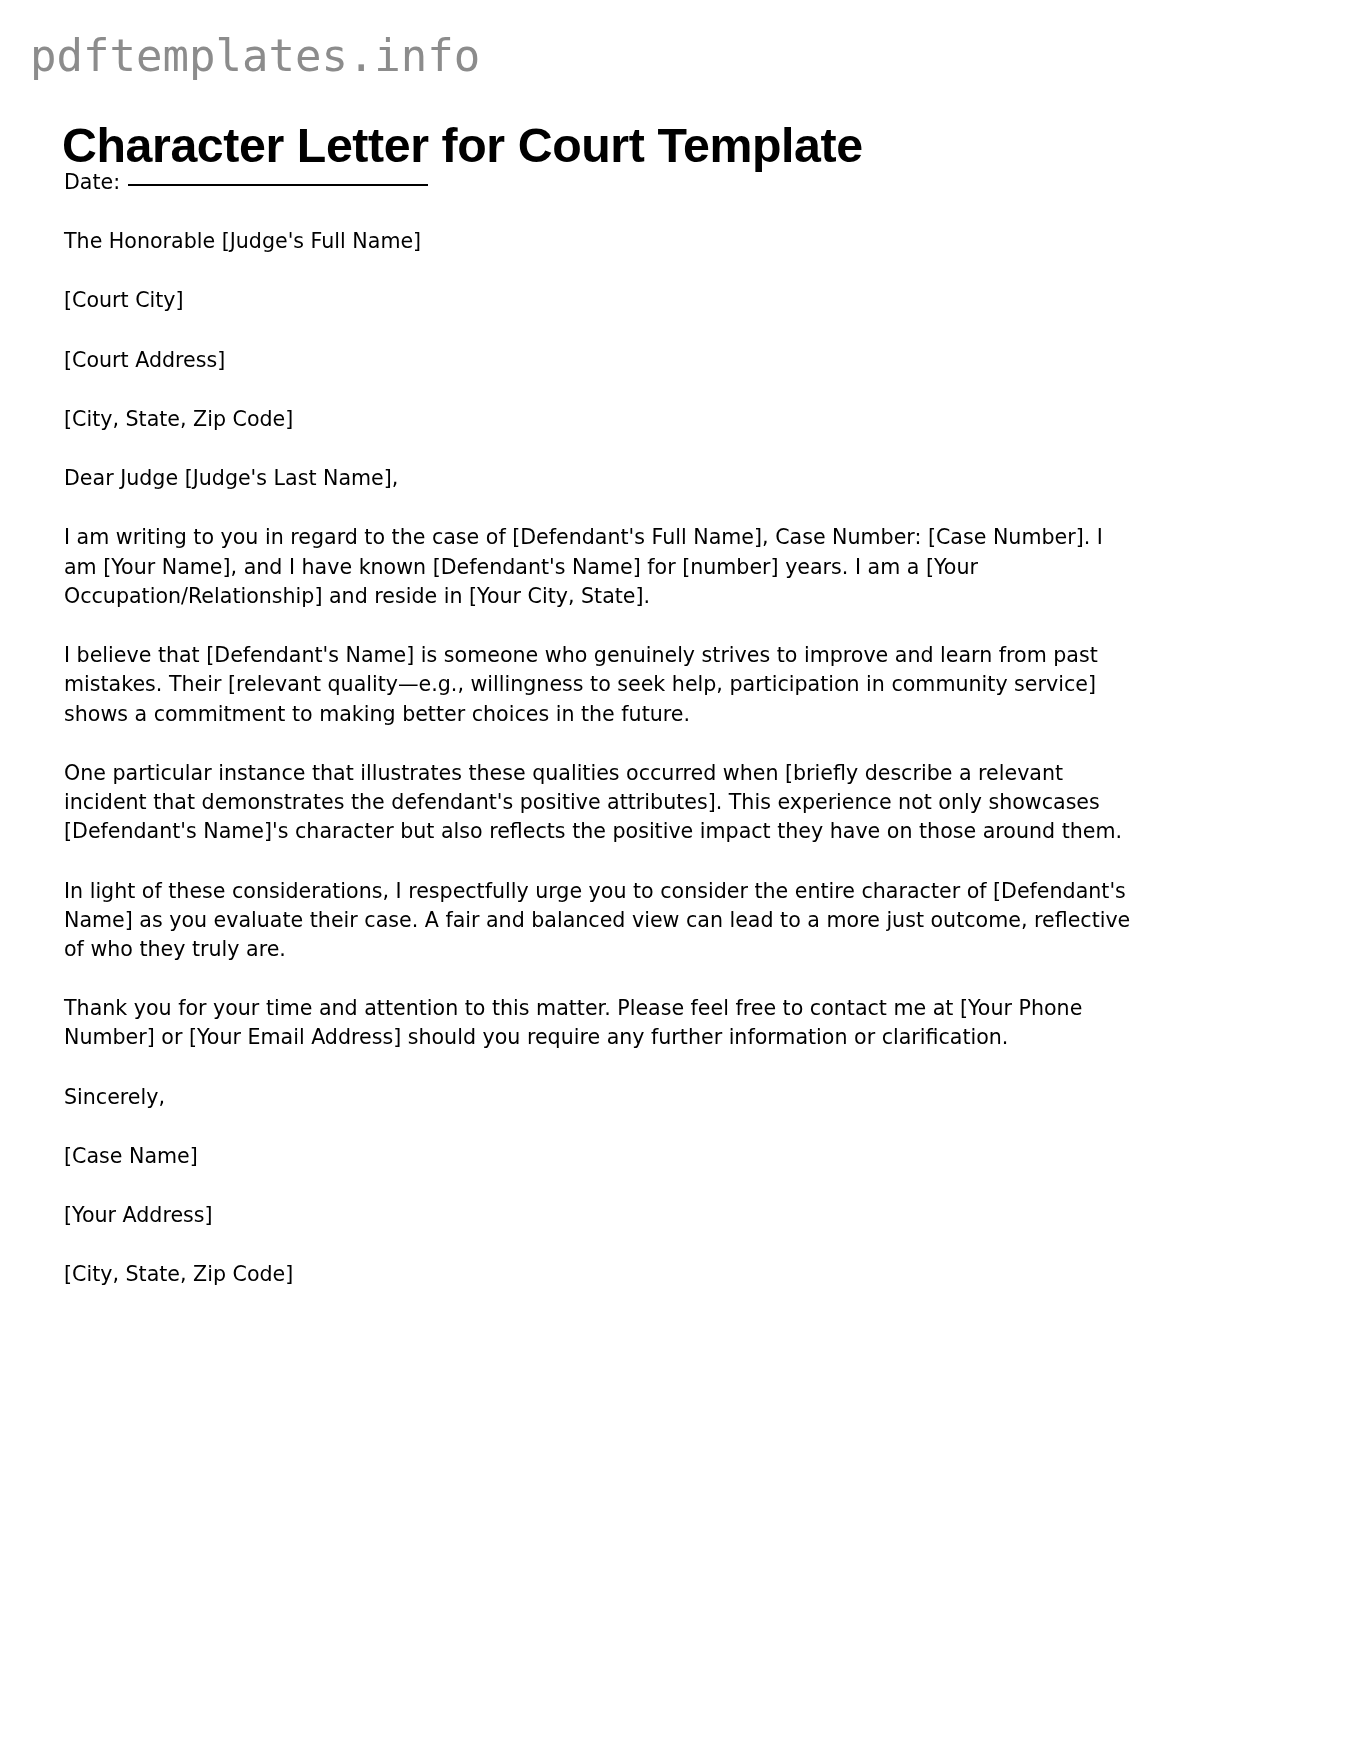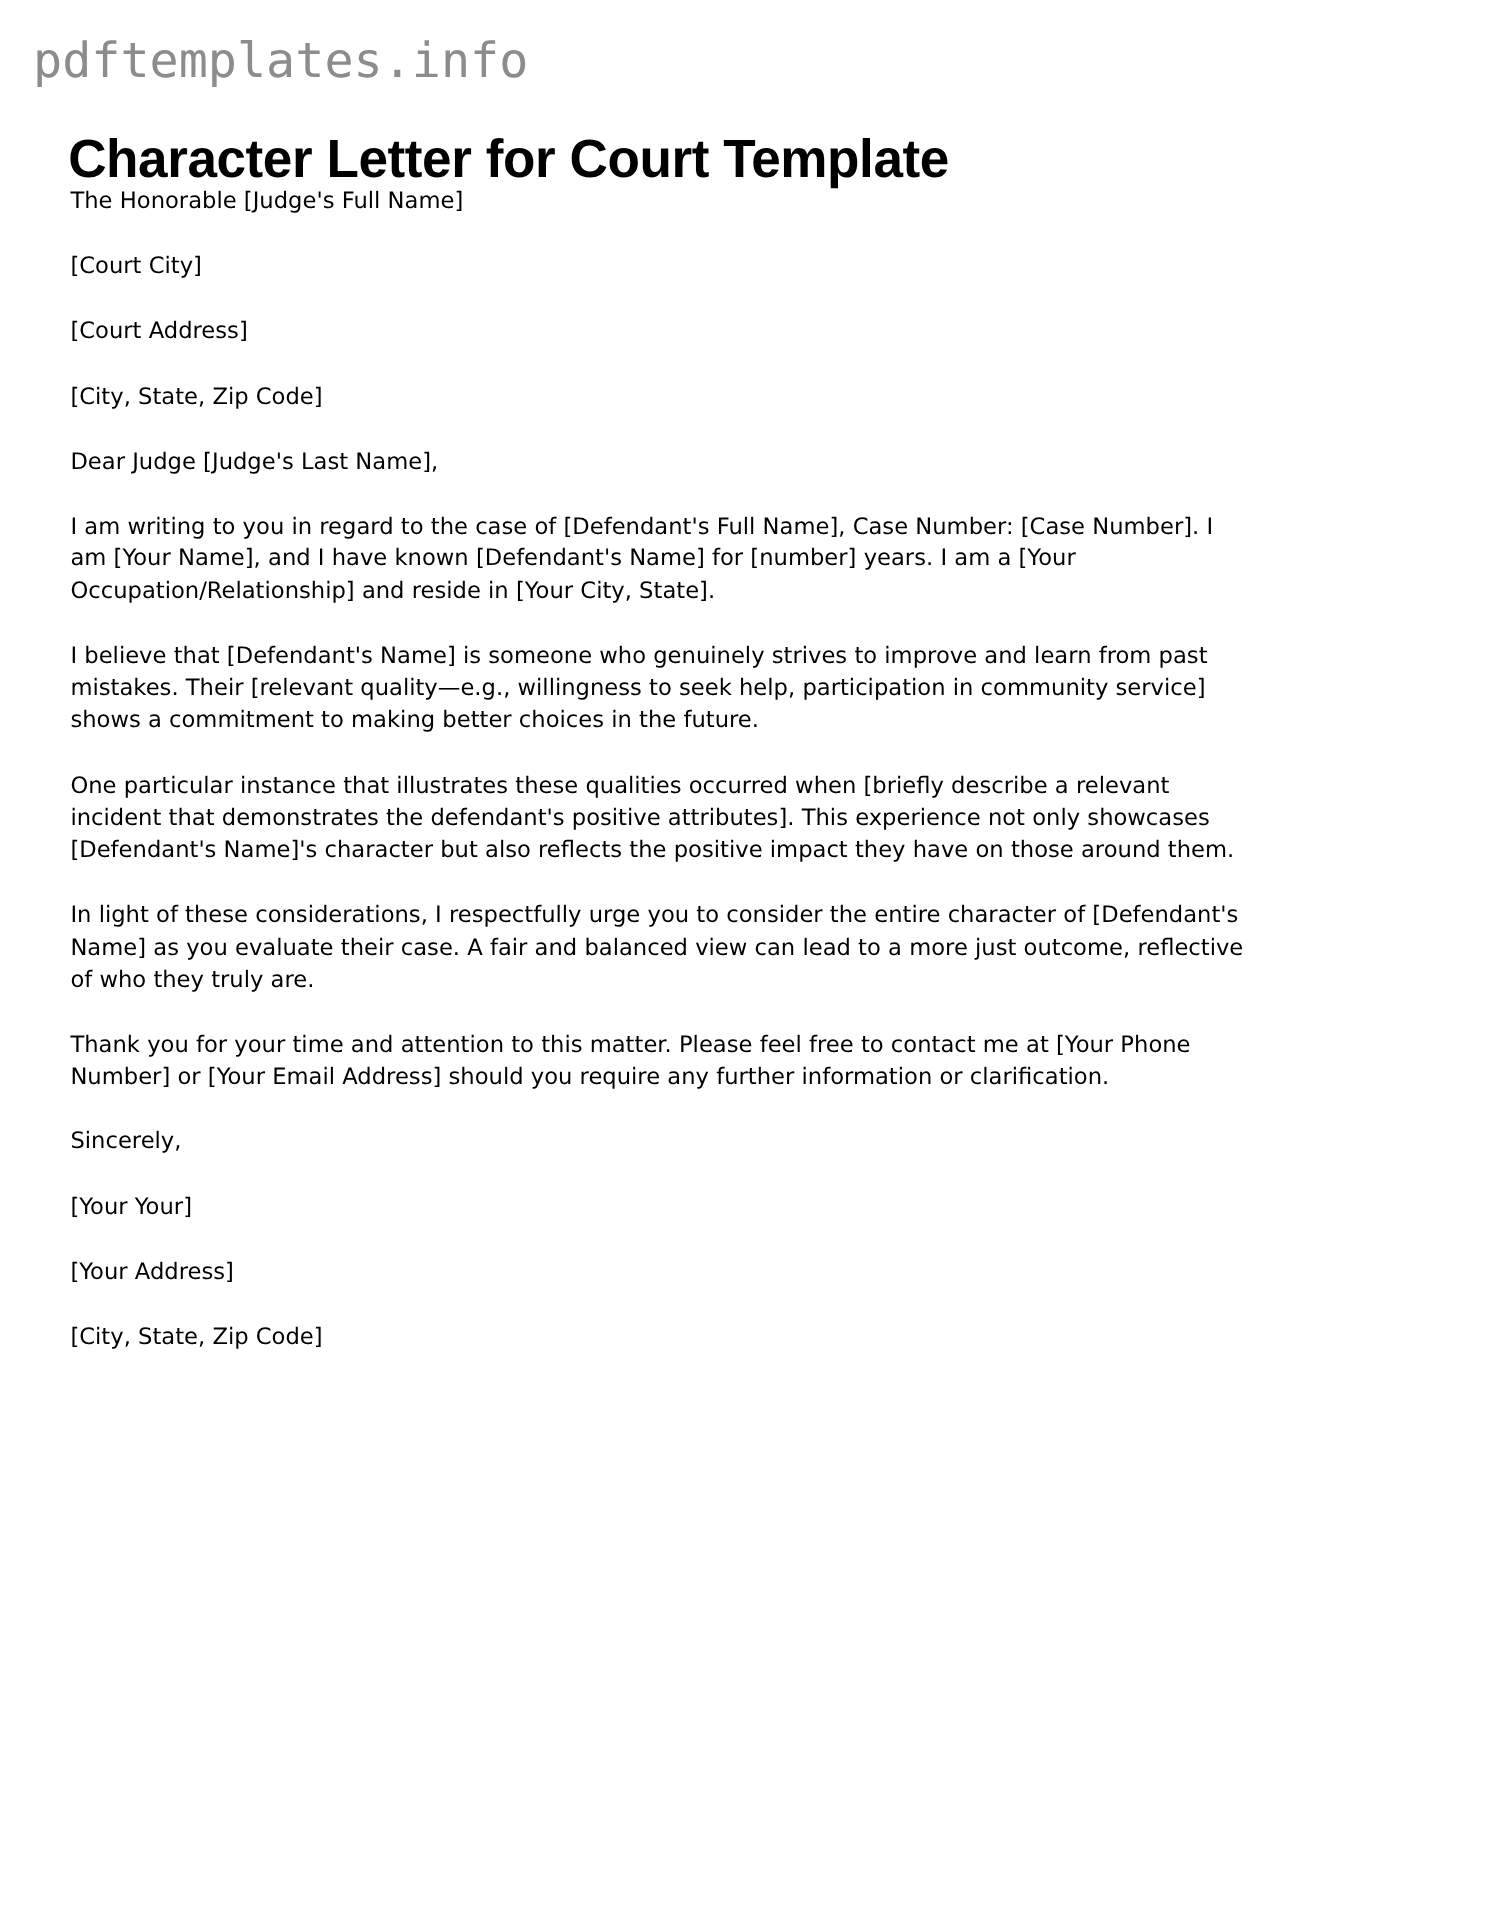--- a/index.html
+++ b/index.html
@@ -95,20 +95,21 @@
 <body>
 
 <div class="page">
 
   <div class="brand">pdftemplates.info</div>
 
   <h1 class="doc-title">Character Letter for Court Template</h1>
 
   <div class="body-wrap">
 
+    <p class="blk"><span>Date:</span><span class="date-line"></span></p>
 
     <p class="blk">The Honorable [Judge's Full Name]</p>
 
     <p class="blk">[Court City]</p>
 
     <p class="blk">[Court Address]</p>
 
     <p class="blk">[City, State, Zip Code]</p>
 
     <p class="blk">Dear Judge [Judge's Last Name],</p>
@@ -120,20 +121,20 @@
     <p class="blk">I believe that [Defendant's Name] is someone who genuinely strives to improve and learn from past mistakes. Their [relevant quality—e.g., willingness to seek help, participation in community service] shows a commitment to making better choices in the future.</p>
 
     <p class="blk">One particular instance that illustrates these qualities occurred when [briefly describe a relevant incident that demonstrates the defendant's positive attributes]. This experience not only showcases [Defendant's Name]'s character but also reflects the positive impact they have on those around them.</p>
 
     <p class="blk">In light of these considerations, I respectfully urge you to consider the entire character of [Defendant's Name] as you evaluate their case. A fair and balanced view can lead to a more just outcome, reflective of who they truly are.</p>
 
     <p class="blk">Thank you for your time and attention to this matter. Please feel free to contact me at [Your Phone Number] or [Your Email Address] should you require any further information or clarification.</p>
 
     <p class="blk">Sincerely,</p>
 
-    <p class="blk">[Your Your]</p>
+    <p class="blk">[Case Name]</p>
 
     <p class="blk">[Your Address]</p>
 
     <p class="blk">[City, State, Zip Code]</p>
 
   </div>
 </div>
 
 </body></html>

